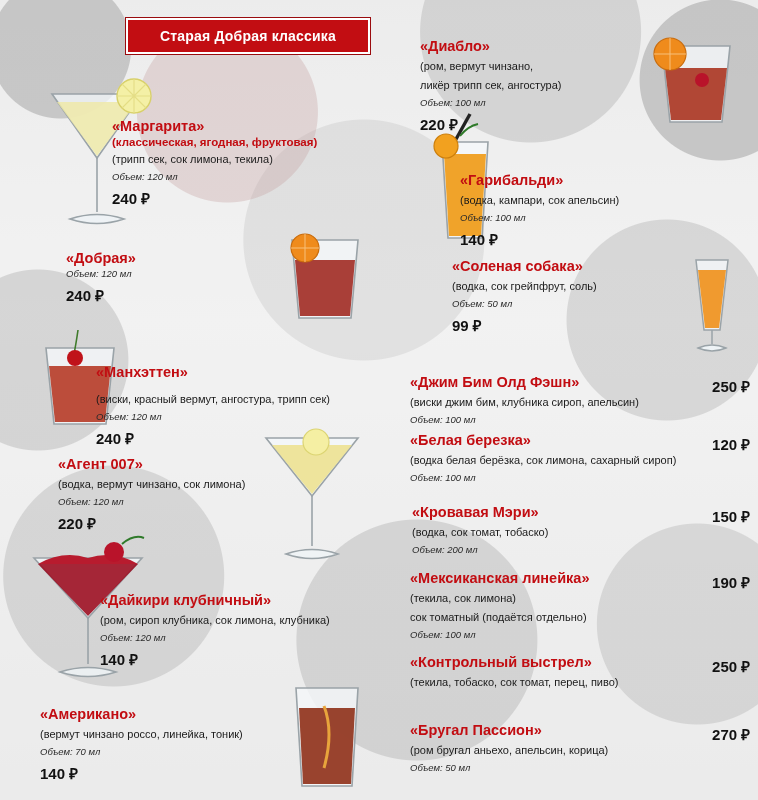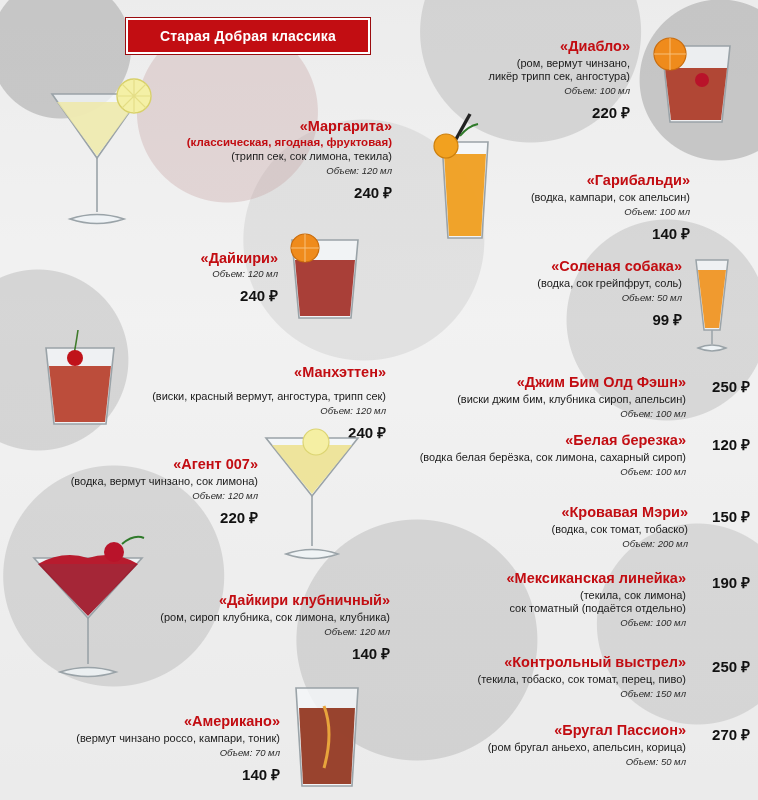--- a/index.html
+++ b/index.html
@@ -50,29 +50,29 @@
   .col-right{left:400px;width:358px;height:800px;}
 
   .item{position:absolute;}
   .name{
     color:#c20d12;font-weight:bold;font-size:14.5px;white-space:nowrap;
   }
   .sub-red{
     color:#c20d12;font-weight:bold;font-size:11.5px;
   }
   .ingr{
-    color:#1a1a1a;font-size:11px;line-height:13px;
+    color:#1a1a1a;font-size:11px;line-height:19px;
   }
   .vol{
     color:#2a2a2a;font-size:9.5px;font-style:italic;
   }
   .price{
     color:#111;font-weight:bold;font-size:15px;
   }
-  .center{text-align:right;}
+  .center{text-align:left;}
 
   
   .glass{position:absolute;}
   .gl-svg{display:block;}
 
   
   .rrow{position:absolute;display:block;}
   .rprice{position:absolute;font-weight:bold;font-size:15px;color:#111;}
 </style>
 </head>
@@ -110,21 +110,21 @@
 
     <div class="glass" style="left:272px;top:222px;">
       <svg class="gl-svg" width="105" height="105" viewBox="0 0 105 105">
         <path d="M20 18 L86 18 L79 96 L27 96 Z" fill="#f5f8fa" fill-opacity=".8" stroke="#9aa3a8" stroke-width="1.6"></path>
         <path d="M23 38 L83 38 L78 94 L28 94 Z" fill="#9c1f16" opacity=".85"></path>
         <circle cx="33" cy="26" r="14" fill="#ef8b1c" stroke="#c96c0c" stroke-width="1.2"></circle>
         <path d="M33 12 L33 40 M19 26 L47 26" stroke="#f7c07a" stroke-width="1"></path>
       </svg>
     </div>
     <div class="item" style="left:66px;top:250px;width:212px;">
-      <div class="name center">«Дайкири»</div>
+      <div class="name center">«Добрая»</div>
       <div class="vol center" style="margin-top:2px;">Объем: 120 мл</div>
       <div class="price center" style="margin-top:6px;">240 ₽</div>
     </div>
 
     <div class="glass" style="left:30px;top:322px;">
       <svg class="gl-svg" width="100" height="110" viewBox="0 0 100 110">
         <path d="M16 26 L84 26 L76 102 L24 102 Z" fill="#f5f8fa" fill-opacity=".8" stroke="#9aa3a8" stroke-width="1.6"></path>
         <path d="M19 44 L81 44 L75 100 L25 100 Z" fill="#b3301a" opacity=".85"></path>
         <path d="M48 8 Q46 22 44 32" stroke="#3f7b2b" stroke-width="1.6" fill="none"></path>
         <circle cx="45" cy="36" r="8" fill="#c0131a"></circle>
@@ -175,23 +175,23 @@
       <div class="price center" style="margin-top:6px;">140 ₽</div>
     </div>
 
     <div class="glass" style="left:272px;top:672px;">
       <svg class="gl-svg" width="110" height="125" viewBox="0 0 110 125">
         <path d="M24 16 L86 16 L80 114 L30 114 Z" fill="#f5f8fa" fill-opacity=".8" stroke="#9aa3a8" stroke-width="1.6"></path>
         <path d="M27 36 L83 36 L79 112 L31 112 Z" fill="#8c2a12" opacity=".88"></path>
         <path d="M52 34 Q62 60 52 96" stroke="#e8a43c" stroke-width="3" fill="none"></path>
       </svg>
     </div>
-    <div class="item" style="left:40px;top:706px;width:240px;margin-top:7px;">
+    <div class="item" style="left:40px;top:706px;width:240px;">
       <div class="name center">«Американо»</div>
-      <div class="ingr center" style="margin-top:3px;">(вермут чинзано россо, кампари, тоник)</div>
+      <div class="ingr center" style="margin-top:3px;">(вермут чинзано россо, линейка, тоник)</div>
       <div class="vol center" style="margin-top:2px;">Объем: 70 мл</div>
       <div class="price center" style="margin-top:6px;">140 ₽</div>
     </div>
   </div>
 
   <div class="col col-right">
 
     <div class="glass" style="left:240px;top:22px;">
       <svg class="gl-svg" width="110" height="110" viewBox="0 0 110 110">
         <path d="M22 24 L90 24 L82 100 L30 100 Z" fill="#f5f8fa" fill-opacity=".8" stroke="#9aa3a8" stroke-width="1.6"></path>
@@ -265,21 +265,20 @@
       <div class="name center">«Мексиканская линейка»</div>
       <div class="ingr center" style="margin-top:3px;white-space:pre-line;">(текила, сок лимона)
 сок томатный (подаётся отдельно)</div>
       <div class="vol center" style="margin-top:2px;">Объем: 100 мл</div>
     </div>
     <div class="rprice" style="left:290px;top:572px;width:60px;text-align:right;">190 ₽</div>
 
     <div class="rrow" style="left:10px;top:654px;width:276px;">
       <div class="name center">«Контрольный выстрел»</div>
       <div class="ingr center" style="margin-top:3px;">(текила, тобаско, сок томат, перец, пиво)</div>
-      <div class="vol center" style="margin-top:2px;">Объем: 150 мл</div>
     </div>
     <div class="rprice" style="left:290px;top:656px;width:60px;text-align:right;">250 ₽</div>
 
     <div class="rrow" style="left:10px;top:722px;width:276px;">
       <div class="name center">«Бругал Пассион»</div>
       <div class="ingr center" style="margin-top:3px;">(ром бругал аньехо, апельсин, корица)</div>
       <div class="vol center" style="margin-top:2px;">Объем: 50 мл</div>
     </div>
     <div class="rprice" style="left:290px;top:724px;width:60px;text-align:right;">270 ₽</div>
 

